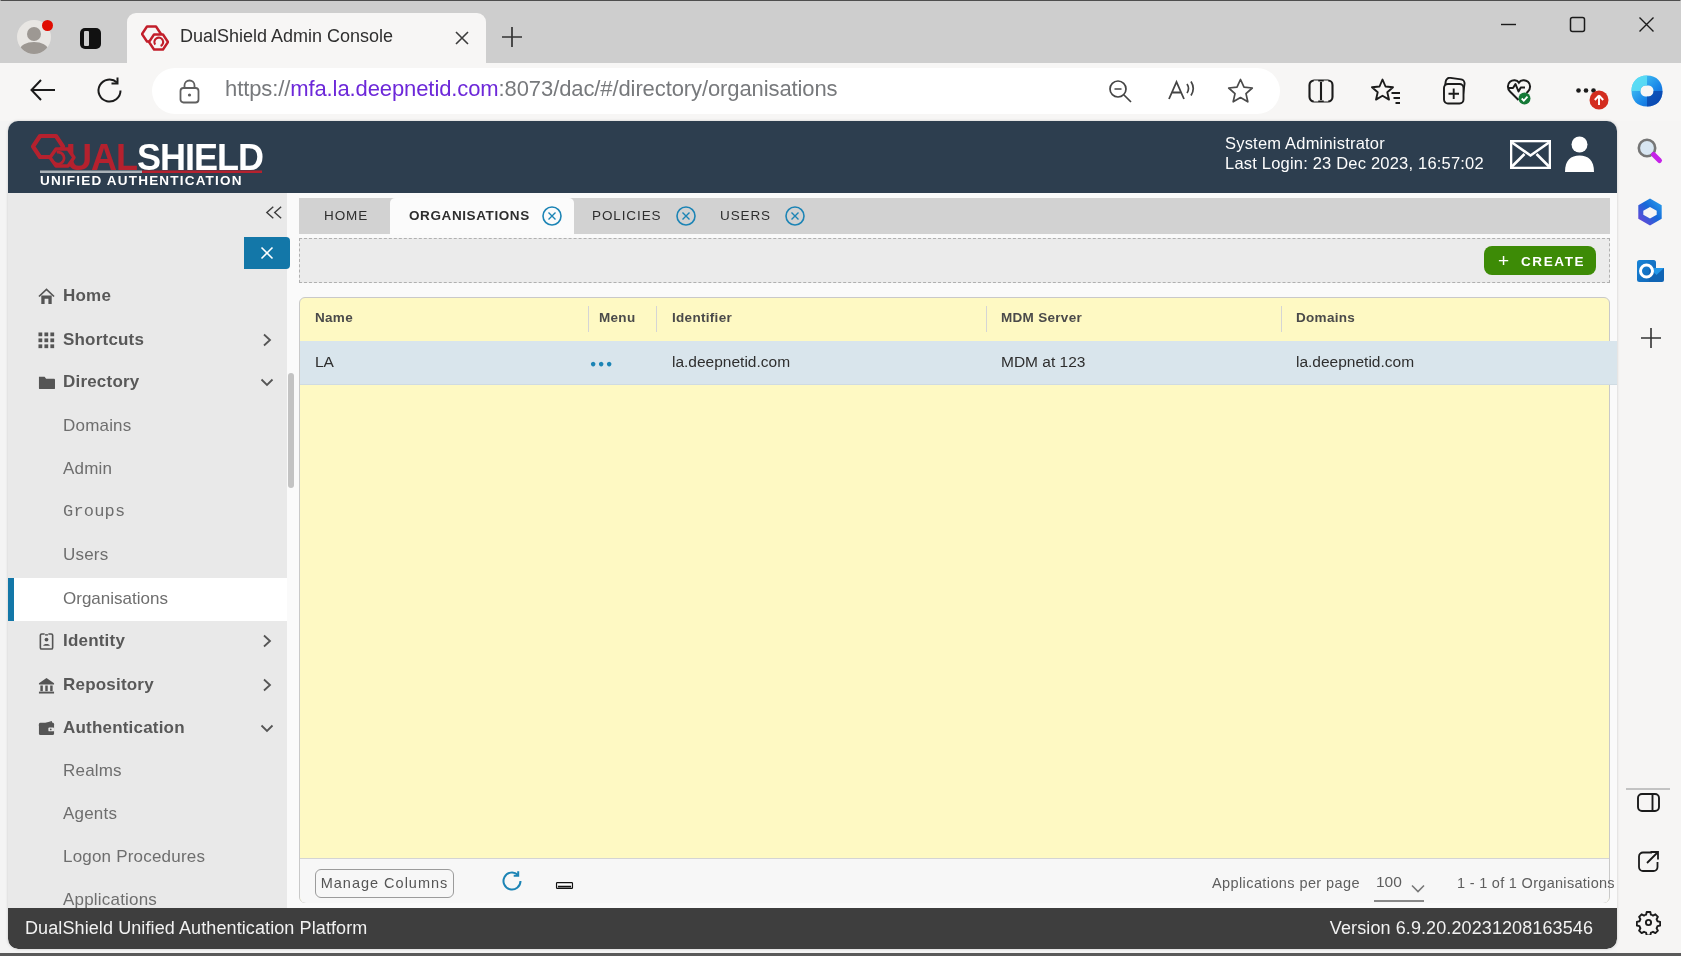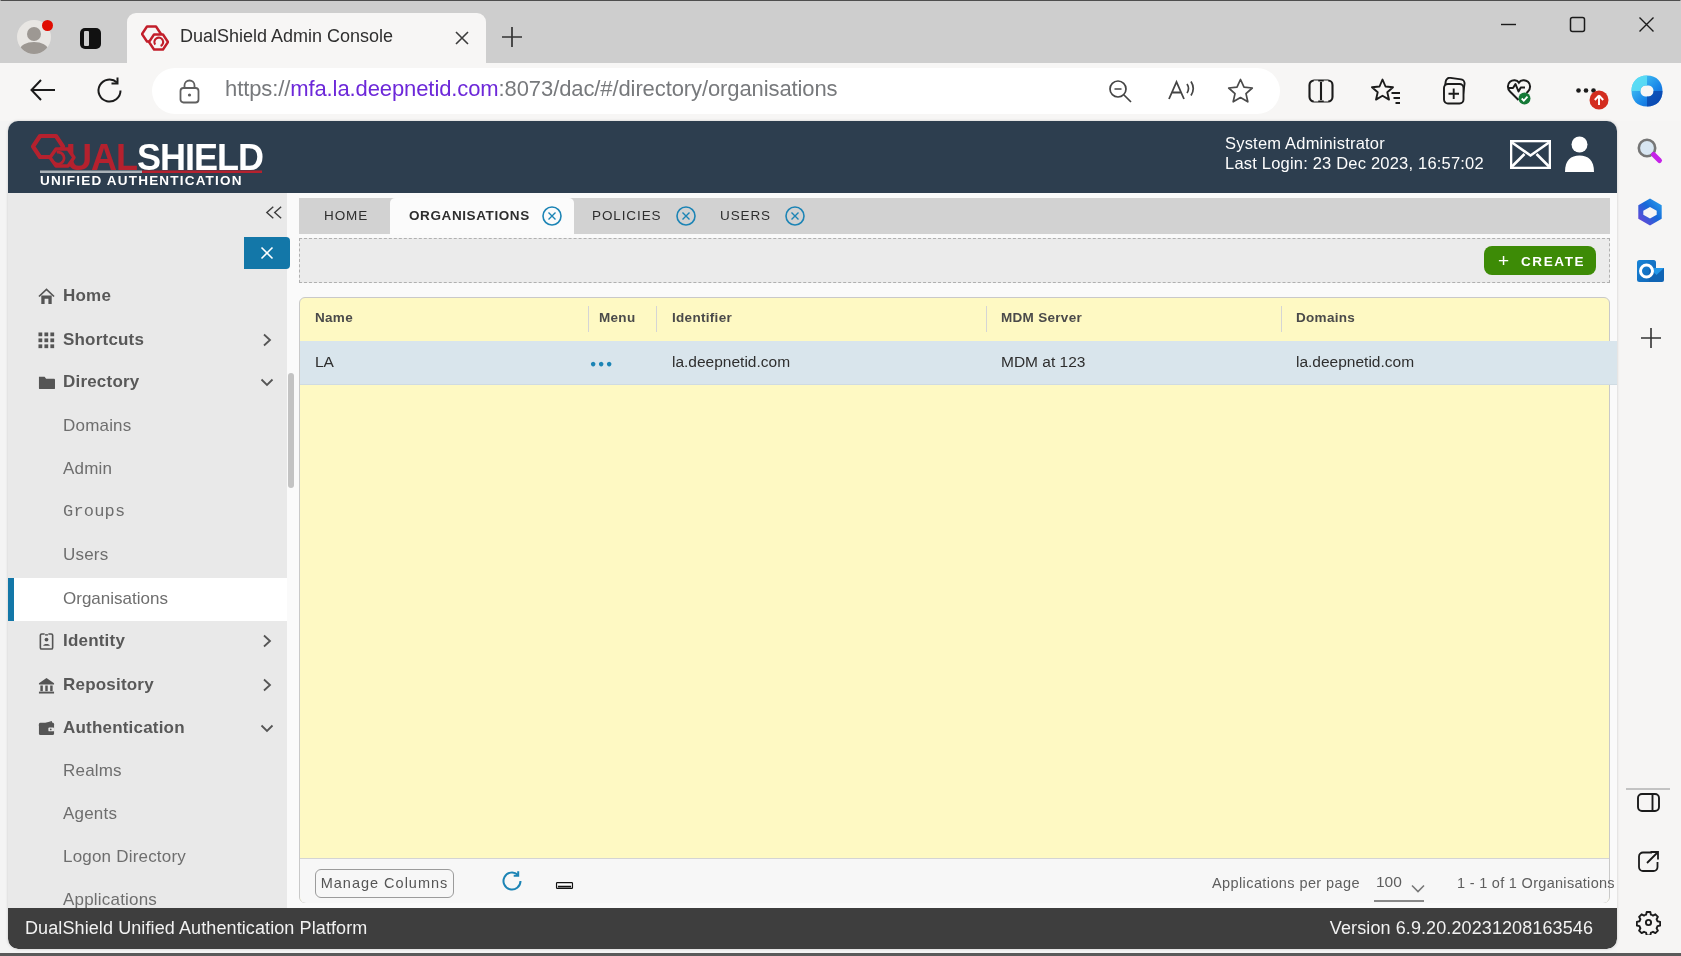--- a/index.html
+++ b/index.html
@@ -360,21 +360,21 @@
           <path d="M1.5 4.5 L7 10 L12.5 4.5" fill="none" stroke="#555" stroke-width="1.8"></path>
         </svg>
     </div>
     <div class="mitem" style="top:629px;">
         <div class="lab sub">Realms</div>
       </div>
     <div class="mitem" style="top:672px;">
         <div class="lab sub">Agents</div>
       </div>
     <div class="mitem" style="top:715px;">
-        <div class="lab sub">Logon Directory</div>
+        <div class="lab sub">Logon Procedures</div>
       </div>
     <div class="mitem" style="top:758px;">
         <div class="lab sub">Applications</div>
       </div>
   </div>
   <div class="abs" id="navscroll"></div>
 
   <div id="tabbar">
     <div class="apptab" style="left:25px;">
         <span class="tx">HOME</span>

